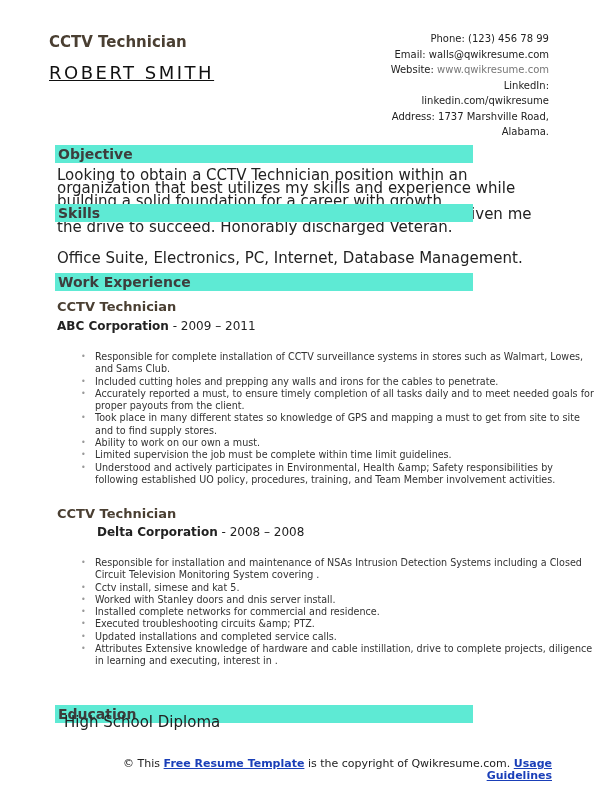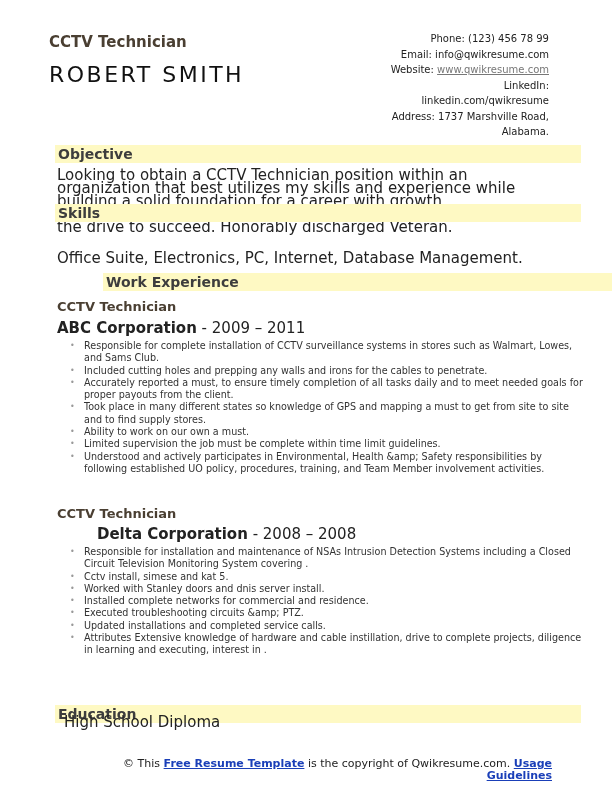--- a/index.html
+++ b/index.html
@@ -1,72 +1,72 @@
 <!DOCTYPE html>
 <html><head>
 <meta charset="utf-8">
 <style>
   html, body { margin: 0; padding: 0; background: #ffffff; }
   body { width: 612px; height: 792px; position: relative; overflow: hidden;
          font-family: "DejaVu Sans", sans-serif; color: #222; }
   .page { position: absolute; left: 0; top: 0; width: 612px; height: 792px; }
 
   .job-title { position: absolute; left: 49px; top: 33px; font-size: 15px; font-weight: bold; color: #4a3f32; }
-  .name { position: absolute; left: 49px; top: 62px; font-size: 22px; letter-spacing: 2.5px; color: #111; }
+  .name { position: absolute; left: 49px; top: 62px; font-size: 18px; letter-spacing: 2.5px; color: #111; text-decoration: underline; }
 
   .contact { position: absolute; right: 63px; top: 31px; width: 260px; text-align: right; font-size: 10px; line-height: 15.5px; color: #222; }
-  .contact a { color: #777; text-decoration: underline; }
+  .contact a { color: #777; }
 
-  .section-head { position: absolute; left: 55px; width: 526px; height: 18px; background: #fef9c3; }
+  .section-head { position: absolute; left: 55px; width: 418px; height: 18px; background: #5eead4; }
   .section-head span { position: absolute; left: 3px; top: 0px; font-size: 14px; font-weight: bold; color: #3d3d3d; line-height: 18px; }
 
   .para { position: absolute; left: 57px; width: 497px; font-size: 15px; line-height: 13px; color: #222; }
 
   .role { position: absolute; left: 57px; font-size: 13px; font-weight: bold; color: #4a3f32; }
-  .company-line { position: absolute; left: 57px; font-size: 15px; color: #222; }
+  .company-line { position: absolute; left: 57px; font-size: 12px; color: #222; }
   .company-line b { font-weight: bold; }
 
-  ul.bullets { position: absolute; left: 57px; width: 500px; margin: 6px; padding: 0 0 0 21px; list-style: none; font-size: 9.6px; line-height: 12.3px; color: #333; }
+  ul.bullets { position: absolute; left: 57px; width: 500px; margin: 17px; padding: 0 0 0 21px; list-style: none; font-size: 9.6px; line-height: 12.3px; color: #333; }
   ul.bullets li { position: relative; }
   ul.bullets li::before { content: "•"; position: absolute; left: -14px; color: #999; font-size: 8px; }
 
   .edu { position: absolute; left: 64px; top: 713px; font-size: 15px; color: #222; }
 
   .footer { position: absolute; left: 82px; width: 470px; top: 758px; text-align: right; font-size: 11px; line-height: 12px; color: #222; }
   .footer a { color: #1a3fb8; font-weight: bold; text-decoration: underline; }
 </style>
 </head>
 <body>
 
 <div class="page">
 
   <div class="job-title">CCTV Technician</div>
   <div class="name">ROBERT SMITH</div>
 
   <div class="contact">
     <div>Phone: (123) 456 78 99</div>
-    <div>Email: info@qwikresume.com</div>
+    <div>Email: walls@qwikresume.com</div>
     <div><span>Website: </span><a>www.qwikresume.com</a></div>
     <div>LinkedIn:</div>
     <div>linkedin.com/qwikresume</div>
     <div>Address: 1737 Marshville Road,</div>
     <div>Alabama.</div>
   </div>
 
   <div class="section-head" style="top:145px;">
     <span>Objective</span>
   </div>
   <div class="para" style="top:169px;">Looking to obtain a CCTV Technician position within an organization that best utilizes my skills and experience while building a solid foundation for a career with growth. Dependability and discipline taught by our USMC has given me the drive to succeed. Honorably discharged Veteran.</div>
 
   <div class="section-head" style="top:204px;">
     <span>Skills</span>
   </div>
   <div class="para" style="top:252px;">Office Suite, Electronics, PC, Internet, Database Management.</div>
 
-  <div class="section-head" style="top:273px;margin-left:48px;">
+  <div class="section-head" style="top:273px;">
     <span>Work Experience</span>
   </div>
 
   <div class="role" style="top:299px;">CCTV Technician</div>
   <div class="company-line" style="top:319px;">
     <b>ABC Corporation</b><span> - 2009 – 2011</span>
   </div>
   <ul class="bullets" style="top:334px;">
     <li>Responsible for complete installation of CCTV surveillance systems in stores such as Walmart, Lowes, and Sams Club.</li>
     <li>Included cutting holes and prepping any walls and irons for the cables to penetrate.</li>

